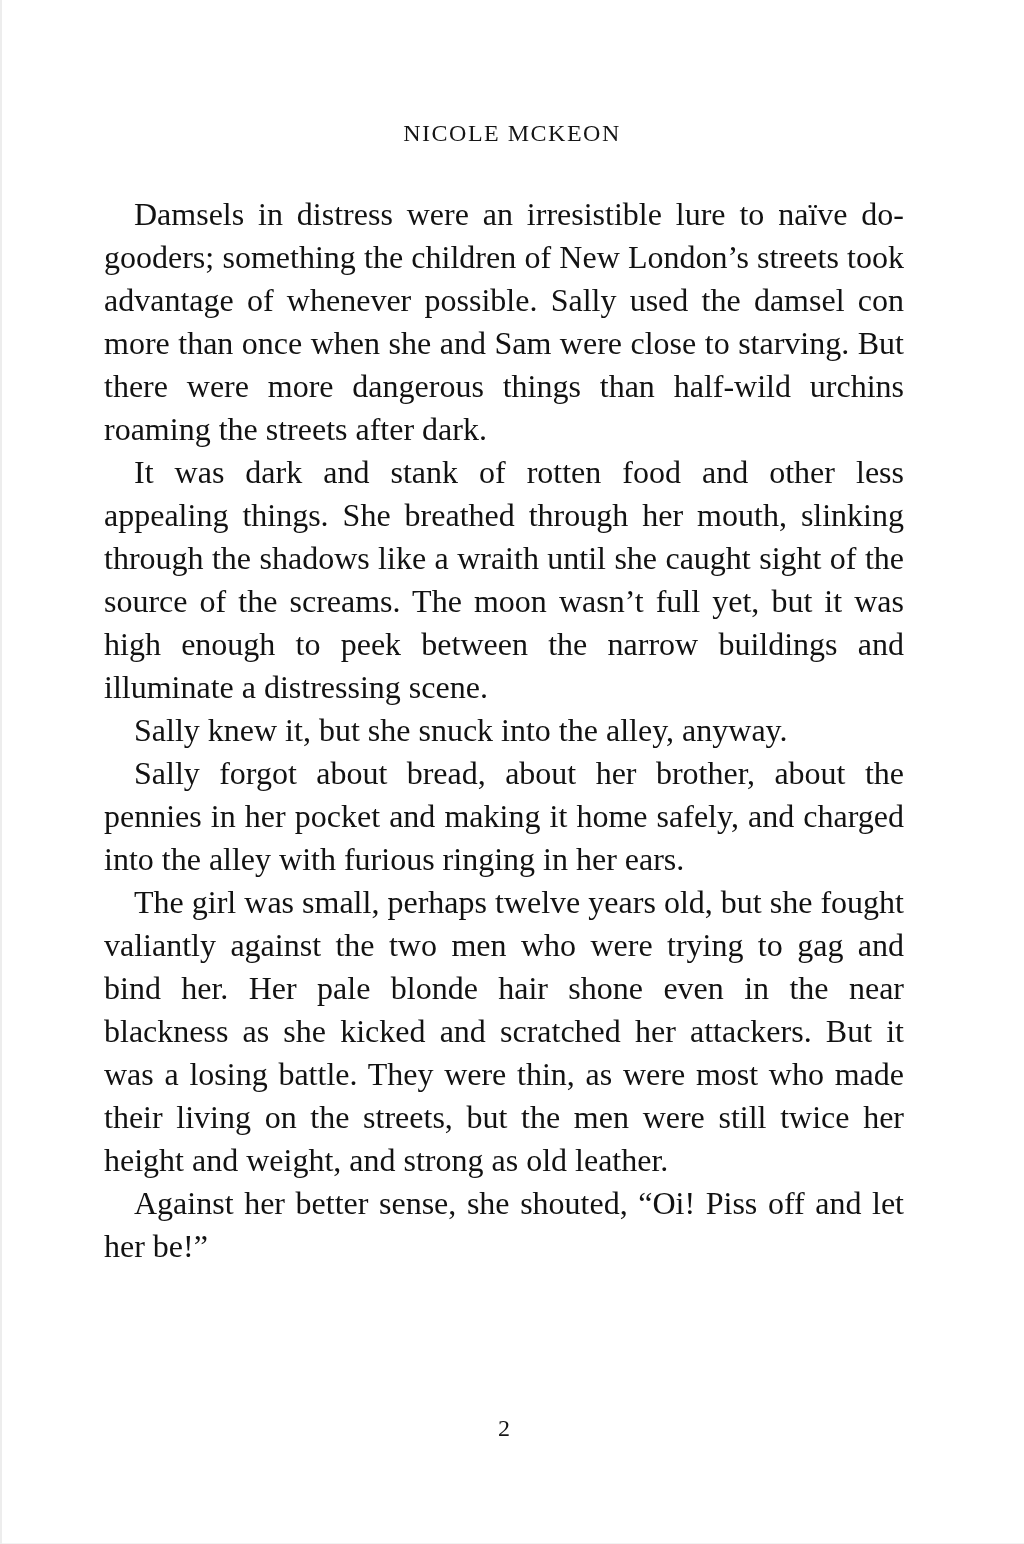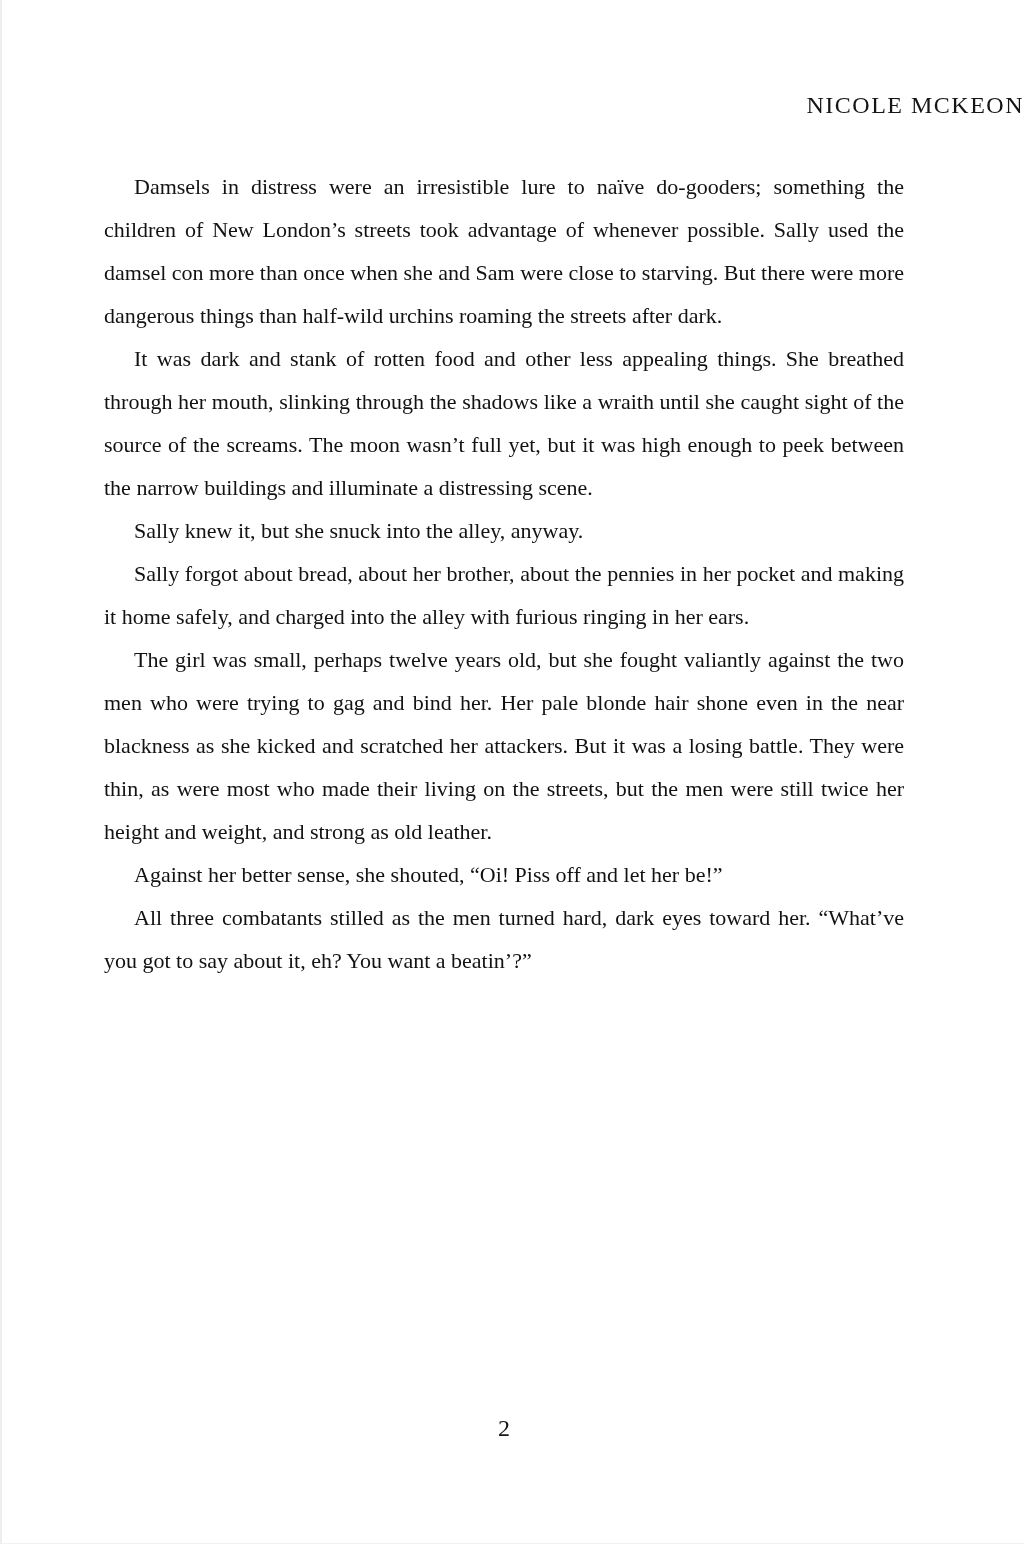--- a/index.html
+++ b/index.html
@@ -11,30 +11,30 @@
     position: relative;
     width: 1024px;
     height: 1544px;
     background: #ffffff;
     box-shadow: inset 2px 0 0 #ededed, inset 0 -1px 0 #f2f2f2;
     font-family: "Liberation Serif", "DejaVu Serif", serif;
     color: #121212;
     overflow: hidden;
   }
   .running-header {
-    margin-top: 92px;
-    text-align: right;
+    margin-top: 120px;
+    text-align: center;
     font-size: 24px;
     letter-spacing: 1.5px;
     color: #151515;
   }
   .body-text {
     width: 800px;
     margin: 46px 0 0 104px;
-    font-size: 22px;
+    font-size: 32px;
     line-height: 43px;
     text-rendering: optimizeLegibility;
   }
   p.para {
     margin: 0;
     text-align: justify;
     text-indent: 30px;
     hyphens: auto;
     -webkit-hyphens: auto;
   }
@@ -54,17 +54,16 @@
 <div class="page">
   <div class="running-header">NICOLE MCKEON</div>
 
   <div class="body-text">
       <p class="para">Damsels in distress were an irresistible lure to naïve do-gooders; something the children of New London’s streets took advantage of whenever possible. Sally used the damsel con more than once when she and Sam were close to starving. But there were more dangerous things than half-wild urchins roaming the streets after dark.</p>
       <p class="para">It was dark and stank of rotten food and other less appealing things. She breathed through her mouth, slinking through the shadows like a wraith until she caught sight of the source of the screams. The moon wasn’t full yet, but it was high enough to peek between the narrow buildings and illuminate a distressing scene.</p>
       <p class="para">Sally knew it, but she snuck into the alley, anyway.</p>
       <p class="para">Sally forgot about bread, about her brother, about the pennies in her pocket and making it home safely, and charged into the alley with furious ringing in her ears.</p>
       <p class="para">The girl was small, perhaps twelve years old, but she fought valiantly against the two men who were trying to gag and bind her. Her pale blonde hair shone even in the near blackness as she kicked and scratched her attackers. But it was a losing battle. They were thin, as were most who made their living on the streets, but the men were still twice her height and weight, and strong as old leather.</p>
       <p class="para">Against her better sense, she shouted, “Oi! Piss off and let her be!”</p>
-      <p class="para">All three combatants stilled as the men turned hard, dark eyes toward her. “What’ve you got to say about it, eh? You want a beatin’?”</p>
     </div>
 
   <div class="page-number">2</div>
 </div>
 
 </body></html>

